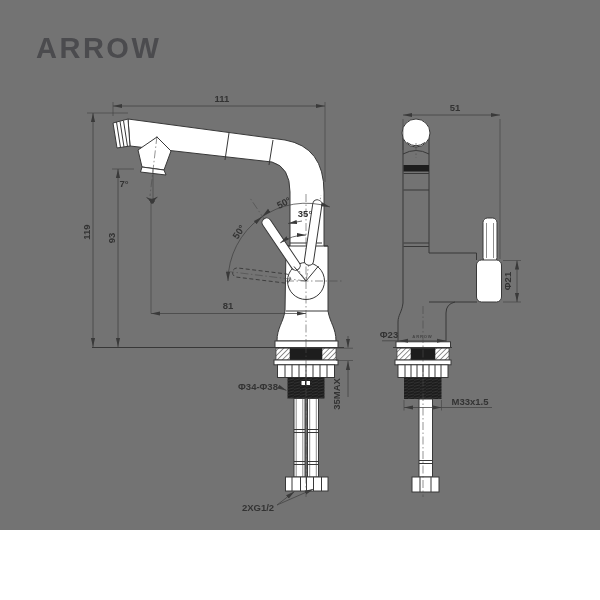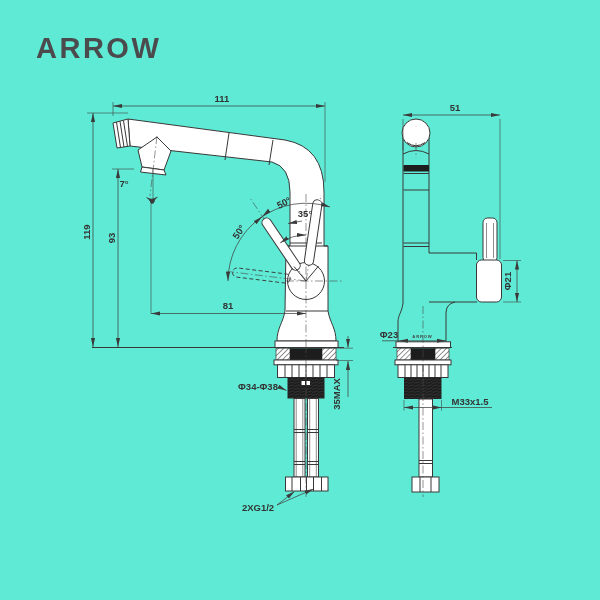--- a/index.html
+++ b/index.html
@@ -1,16 +1,16 @@
 <!DOCTYPE html>
 <html><head>
 <meta charset="utf-8">
 <style>
   html,body{margin:0;padding:0;background:#fff;}
-  .stage{position:relative;width:600px;height:600px;background:#5eead4;overflow:hidden;
+  .stage{position:relative;width:600px;height:530px;background:#737373;overflow:hidden;
          font-family:"Liberation Sans", sans-serif;}
   svg{position:absolute;left:0;top:0;}
   text{font-family:"Liberation Sans", sans-serif;}
   .dimtxt{font-size:9.5px;font-weight:bold;fill:#333;}
   .geo{stroke:#383838;stroke-width:1;fill:none;}
   .geow{stroke:#383838;stroke-width:1;fill:#fff;}
   .dim{stroke:#414141;stroke-width:0.75;fill:none;}
   .cl{stroke:#4a4a4a;stroke-width:0.6;fill:none;stroke-dasharray:8 2.5 1.5 2.5;}
   .thin{stroke:#414141;stroke-width:0.6;fill:none;}
 </style>

